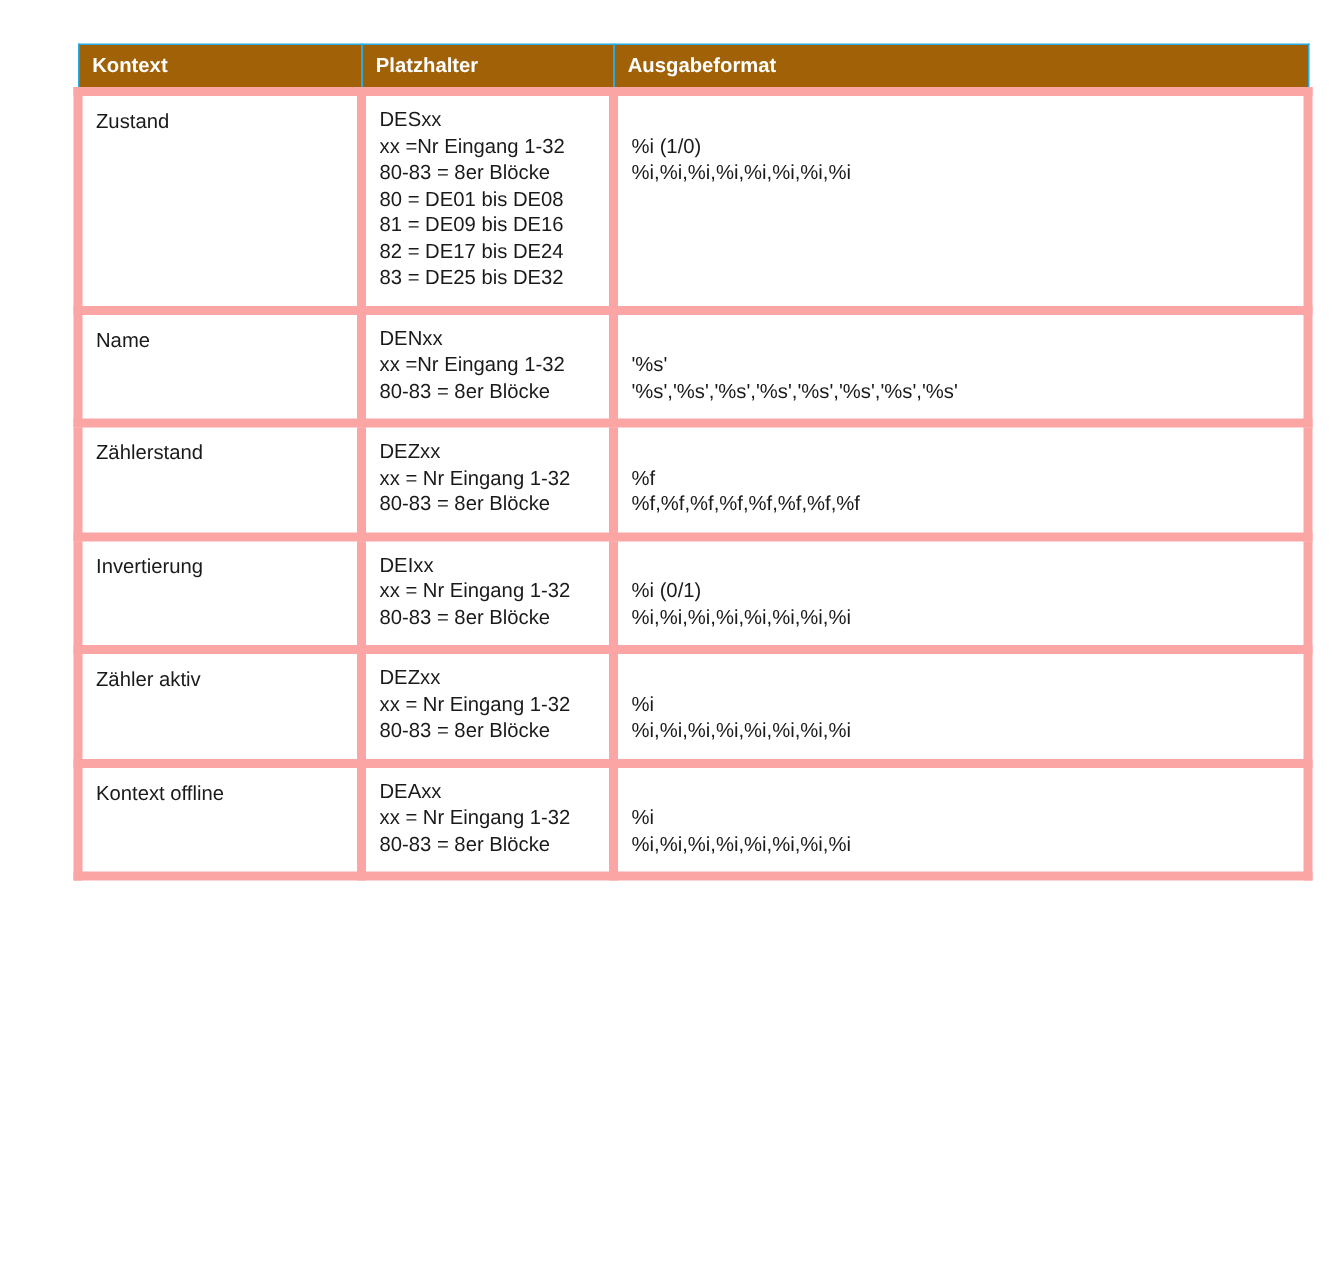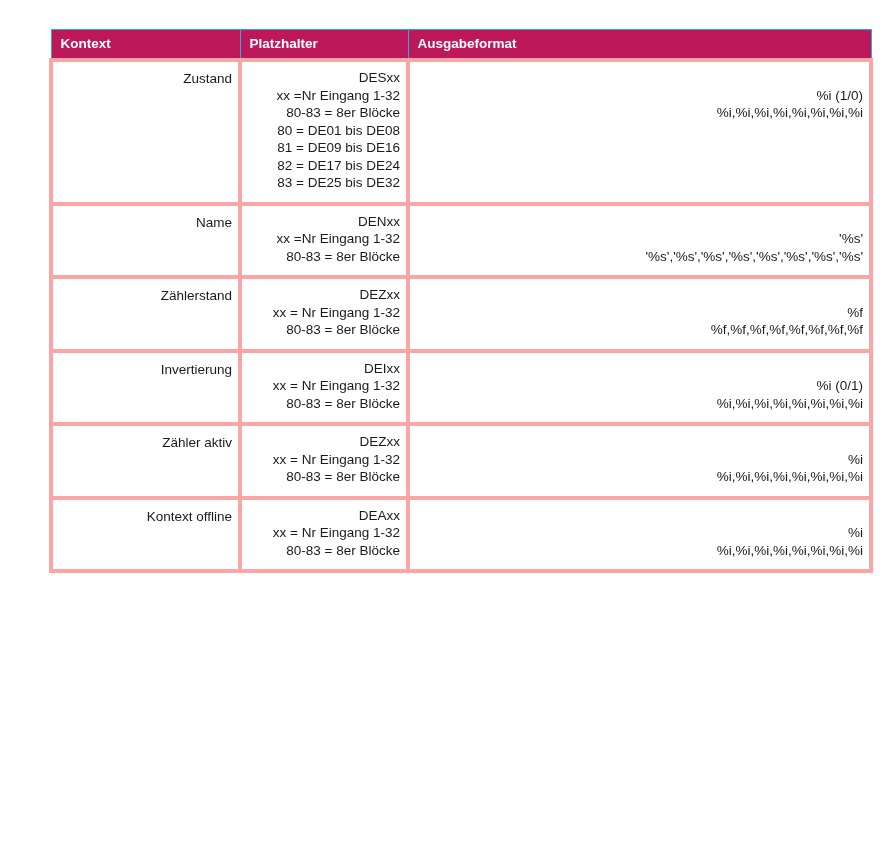--- a/index.html
+++ b/index.html
@@ -37,39 +37,38 @@
     width: 820px;
     border-collapse: collapse;
     table-layout: fixed;
     font-size: 13.5px;
   }
   table.spec col.c1 { width: 189px; }
   table.spec col.c2 { width: 168px; }
   table.spec col.c3 { width: 463px; }
 
   table.spec thead th {
-    background: #be185d;
+    background: #a16207;
     color: #ffffff;
     font-weight: bold;
     text-align: left;
     font-size: 13.5px;
     padding: 4px 0 5px 9px;
     border: 1px solid #29ABE2;
     line-height: 16px;
     vertical-align: middle;
     height: 19px;
   }
   table.spec tbody td {
-    border: 4px solid #fca5a5;
+    border: 6px solid #fca5a5;
     vertical-align: top;
     padding: 7px 6px 10px 9px;
     line-height: 17.5px;
     font-size: 13.5px;
     color: #1a1a1a;
-    text-align: right;
   }
   table.spec tbody td.ctx {
     padding-top: 8px;
   }
   table.spec tbody td.fmt {
     vertical-align: top;
   }
   .lines > div {
     white-space: pre;
   }

